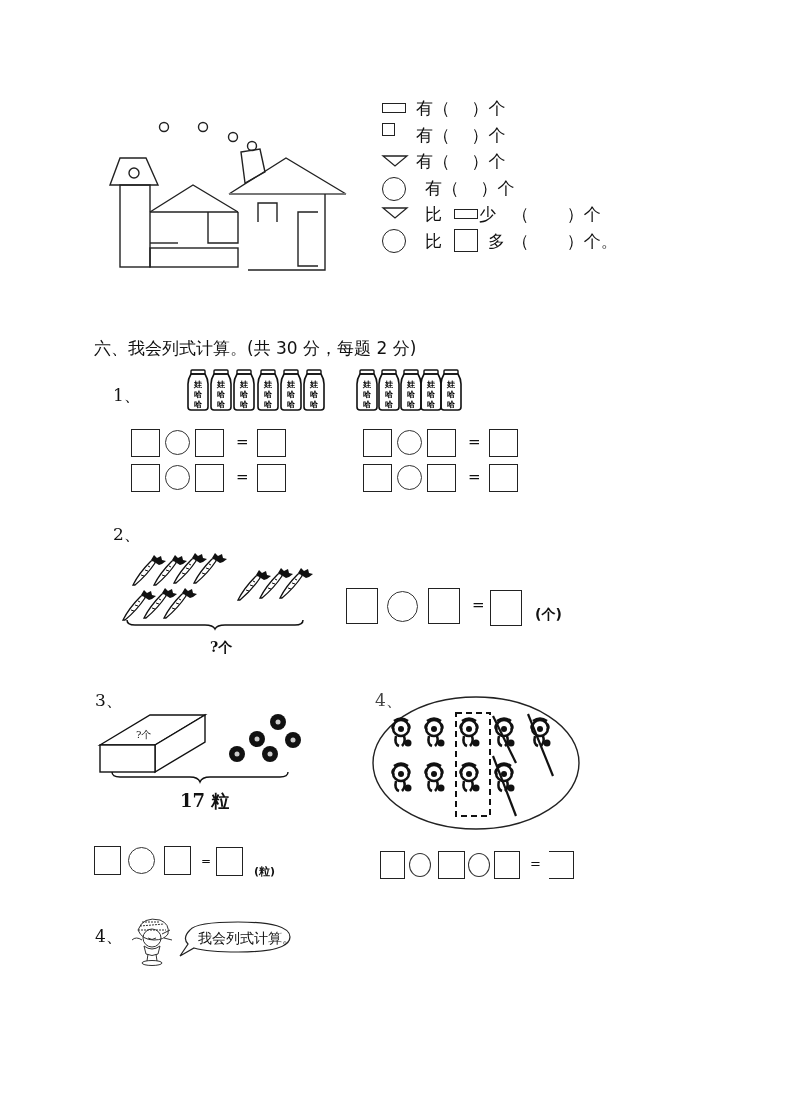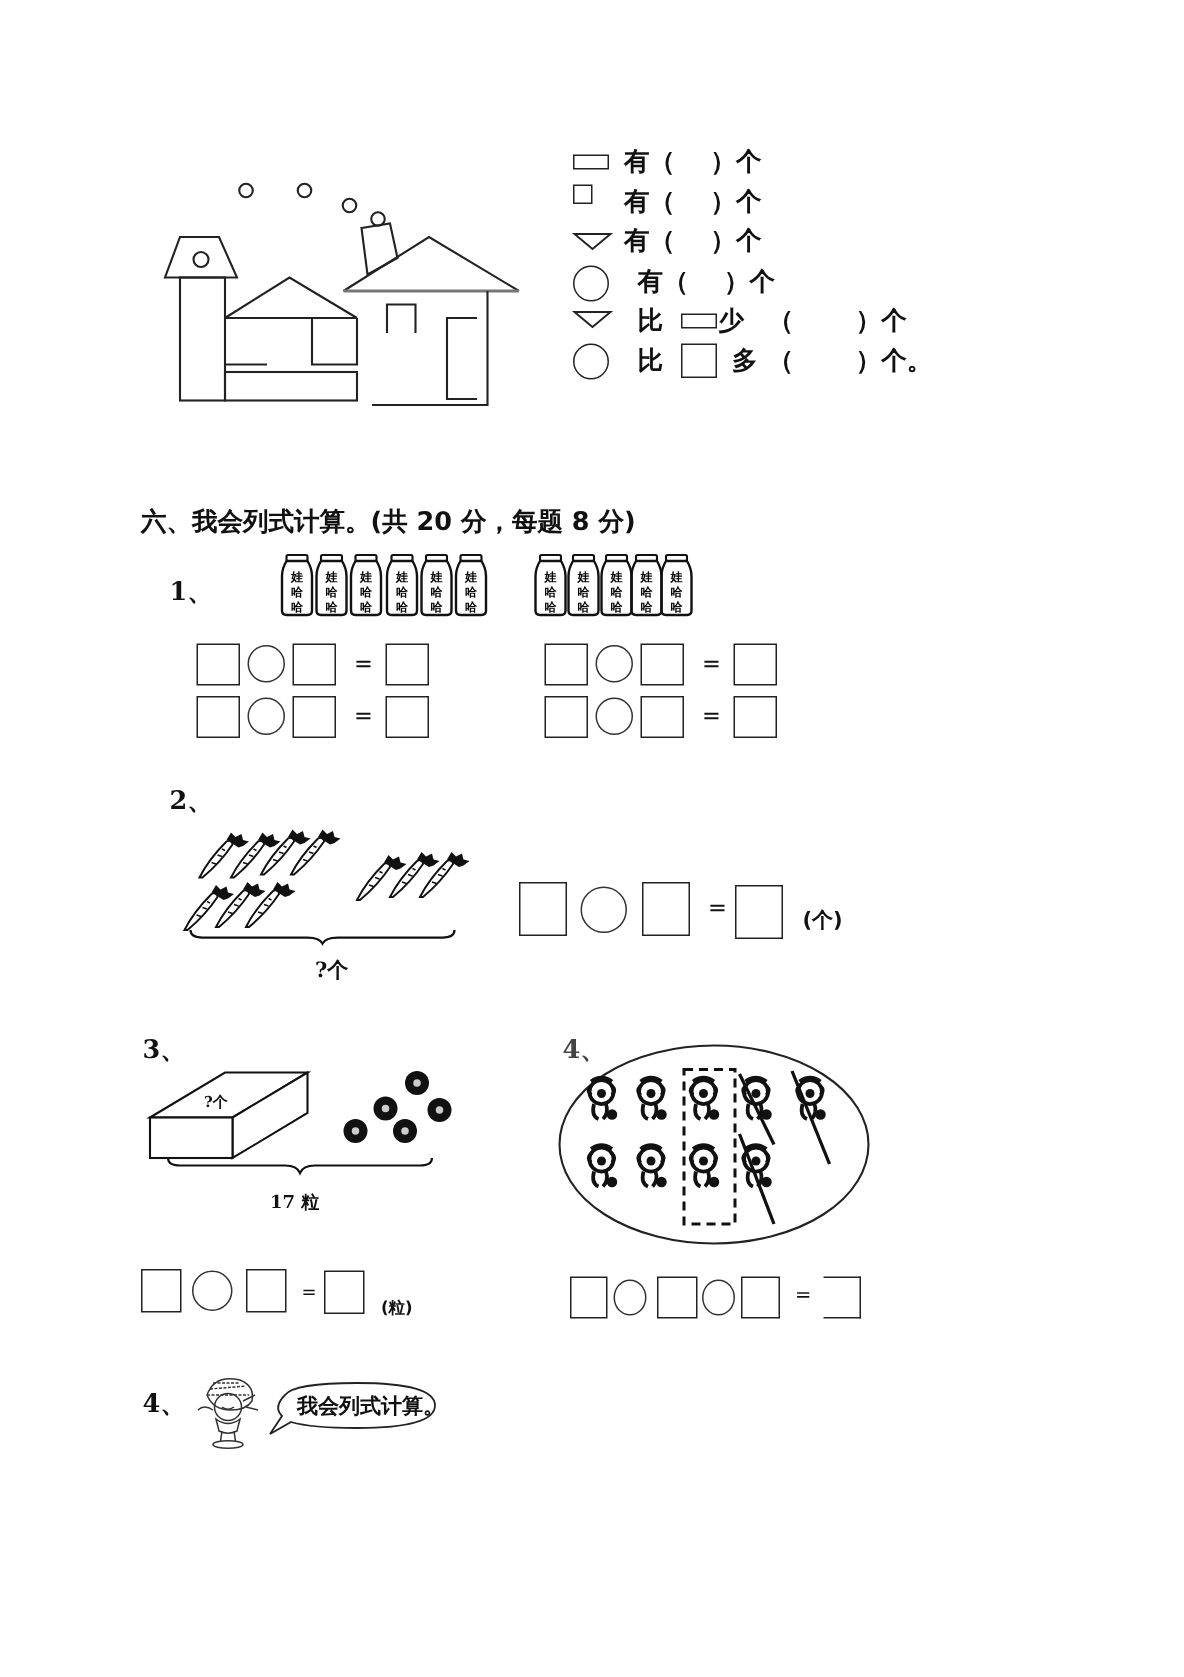--- a/index.html
+++ b/index.html
@@ -1,18 +1,18 @@
 <!DOCTYPE html>
 <html><head>
 <meta charset="utf-8">
 <style>
   html, body { margin: 0; padding: 0; background: #ffffff; }
   body { width: 789px; height: 1118px; position: relative; overflow: hidden;
          font-family: "DejaVu Sans", "Liberation Sans", sans-serif; color: #111; }
-  .abs { position: absolute; font-weight: bold; }
+  .abs { position: absolute; }
   .txt { font-size: 17px; line-height: 20px; white-space: pre; }
   .serif { font-family: "DejaVu Serif", "Liberation Serif", serif; }
   .box { position: absolute; border: 1.4px solid #222; background: #fff; box-sizing: border-box; }
   .circ { position: absolute; border: 1.4px solid #333; border-radius: 50%; box-sizing: border-box; background: #fff; }
   .eq { position: absolute; font-size: 15px; line-height: 16px; }
   .heading { font-size: 17px; }
   .bold { font-weight: bold; }
   svg { position: absolute; overflow: visible; }
 </style>
 </head>
@@ -75,21 +75,21 @@
   <div class="abs txt" style="left:479px;top:204px">少</div>
   <div class="abs txt" style="left:512px;top:204px">（       ）个</div>
 
   <div class="abs" style="left:382px;top:229px;width:24px;height:24px;border:1.3px solid #222;border-radius:50%;box-sizing:border-box"></div>
   <div class="abs txt" style="left:425px;top:231px">比</div>
   <div class="abs" style="left:454px;top:229px;width:24px;height:23px;border:1.3px solid #222;box-sizing:border-box"></div>
   <div class="abs txt" style="left:488px;top:231px">多</div>
   <div class="abs txt" style="left:512px;top:231px">（       ）个。</div>
 </div>
 
-<div class="abs txt heading" style="left:94px;top:338px">六、我会列式计算。(共 20 分，每题 8 分)</div>
+<div class="abs txt heading" style="left:94px;top:338px">六、我会列式计算。(共 30 分，每题 2 分)</div>
 
 <div class="abs txt serif" style="left:113px;top:385px">1、</div>
 
 <svg width="140" height="44" style="left:188px;top:369px">
   <defs>
     <g id="bottle">
       <rect x="3" y="1" width="14" height="4" rx="1" fill="none" stroke="#111" stroke-width="1.4"></rect>
       <path d="M3,5 Q0,10 0,15 L0,38 Q0,41 3,41 L17,41 Q20,41 20,38 L20,15 Q20,10 17,5 Z" fill="none" stroke="#111" stroke-width="1.6"></path>
       <text x="10" y="18" font-size="8" text-anchor="middle" font-weight="bold" font-family="DejaVu Sans, sans-serif">娃</text>
       <text x="10" y="28" font-size="8" text-anchor="middle" font-weight="bold" font-family="DejaVu Sans, sans-serif">哈</text>
@@ -196,21 +196,21 @@
     <circle cx="183" cy="12" r="2.5"></circle>
     <circle cx="162" cy="29" r="2.5"></circle>
     <circle cx="198" cy="30" r="2.5"></circle>
     <circle cx="142" cy="44" r="2.5"></circle>
     <circle cx="175" cy="44" r="2.5"></circle>
   </g>
 
   <path d="M17,62 Q17,67 25,67 L95,67 Q103,67 105,72 Q107,67 115,67 L185,67 Q193,67 193,62" fill="none" stroke="#111" stroke-width="1.4"></path>
 </svg>
 <div class="abs serif" style="left:136px;top:728px;font-size:10px">?个</div>
-<div class="abs txt serif bold" style="left:180px;top:791px;font-size:12px">17 粒</div>
+<div class="abs txt serif bold" style="left:180px;top:791px;font-size:18px">17 粒</div>
 
 <div>
   <div class="box" style="left:94px;top:846px;width:27px;height:29px"></div>
   <div class="circ" style="left:128px;top:847px;width:27px;height:27px"></div>
   <div class="box" style="left:164px;top:846px;width:27px;height:29px"></div>
   <div class="eq" style="left:201px;top:853px;font-size:12px">=</div>
   <div class="box" style="left:216px;top:847px;width:27px;height:29px"></div>
   <div class="abs txt" style="left:254px;top:862px;font-size:11px;font-weight:bold">(粒)</div>
 </div>
 

